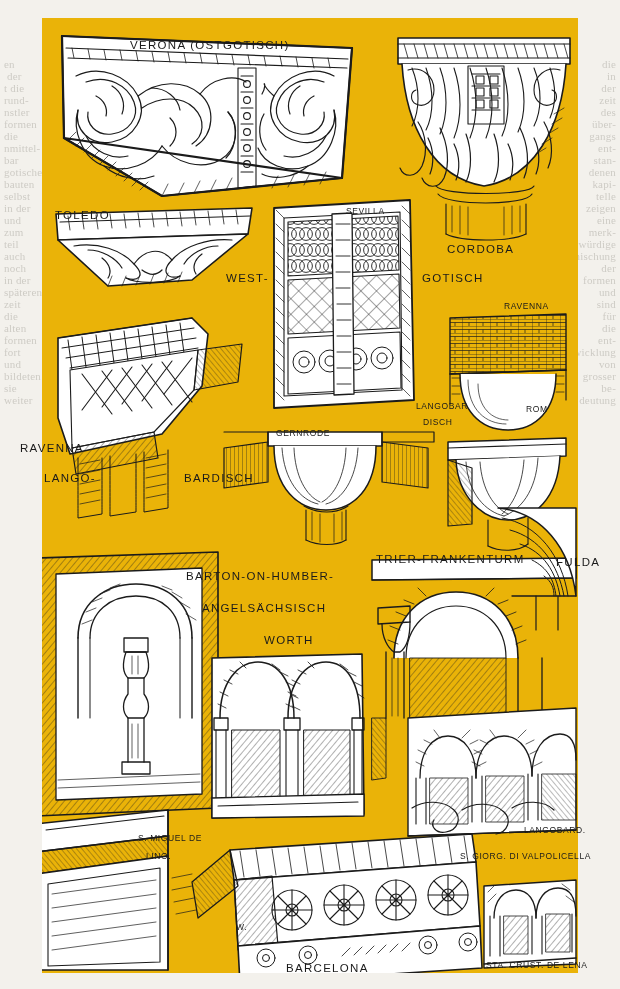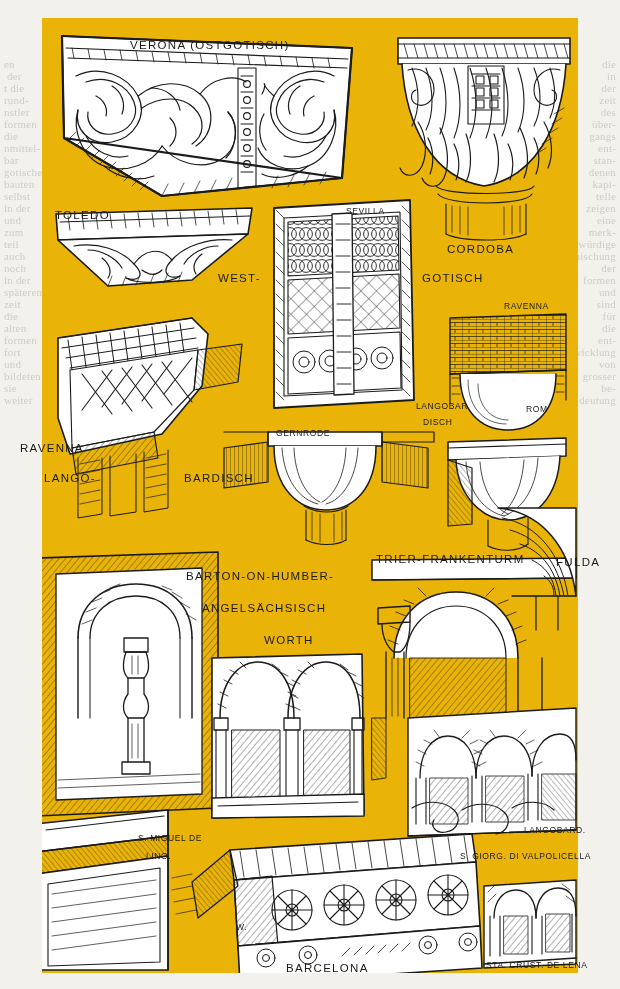--- a/index.html
+++ b/index.html
@@ -602,21 +602,21 @@
         <path d="M130 860 L150 856 M130 872 L150 868 M132 884 L152 880 M134 896 L154 892"></path>
       </g>
 
       </g>
     </svg>
 
     <div class="lbl lg" style="left:88px;  top:21px;">VERONA (OSTGOTISCH)</div>
     <div class="lbl lg" style="left:13px;  top:191px;">TOLEDO</div>
     <div class="lbl sm" style="left:280px; top:188px;margin-left:24px;">SEVILLA</div>
     <div class="lbl lg" style="left:392px; top:225px;margin-left:13px;">CORDOBA</div>
-    <div class="lbl lg" style="left:176px; top:254px;">WEST-</div>
+    <div class="lbl lg" style="left:184px; top:254px;">WEST-</div>
     <div class="lbl lg" style="left:380px; top:254px;">GOTISCH</div>
     <div class="lbl sm" style="left:462px; top:283px;">RAVENNA</div>
     <div class="lbl sm" style="left:374px; top:383px;">LANGOBAR</div>
     <div class="lbl sm" style="left:484px; top:386px;text-align:center;">ROM</div>
     <div class="lbl sm" style="left:374px; top:399px;padding-left:7px;">DISCH</div>
     <div class="lbl sm" style="left:234px; top:410px;">GERNRODE</div>
     <div class="lbl lg" style="left:-22px; top:424px;">RAVENNA</div>
     <div class="lbl lg" style="left:2px;   top:454px;">LANGO-</div>
     <div class="lbl lg" style="left:142px; top:454px;">BARDISCH</div>
     <div class="lbl lg" style="left:334px; top:535px;">TRIER-FRANKENTURM</div>

